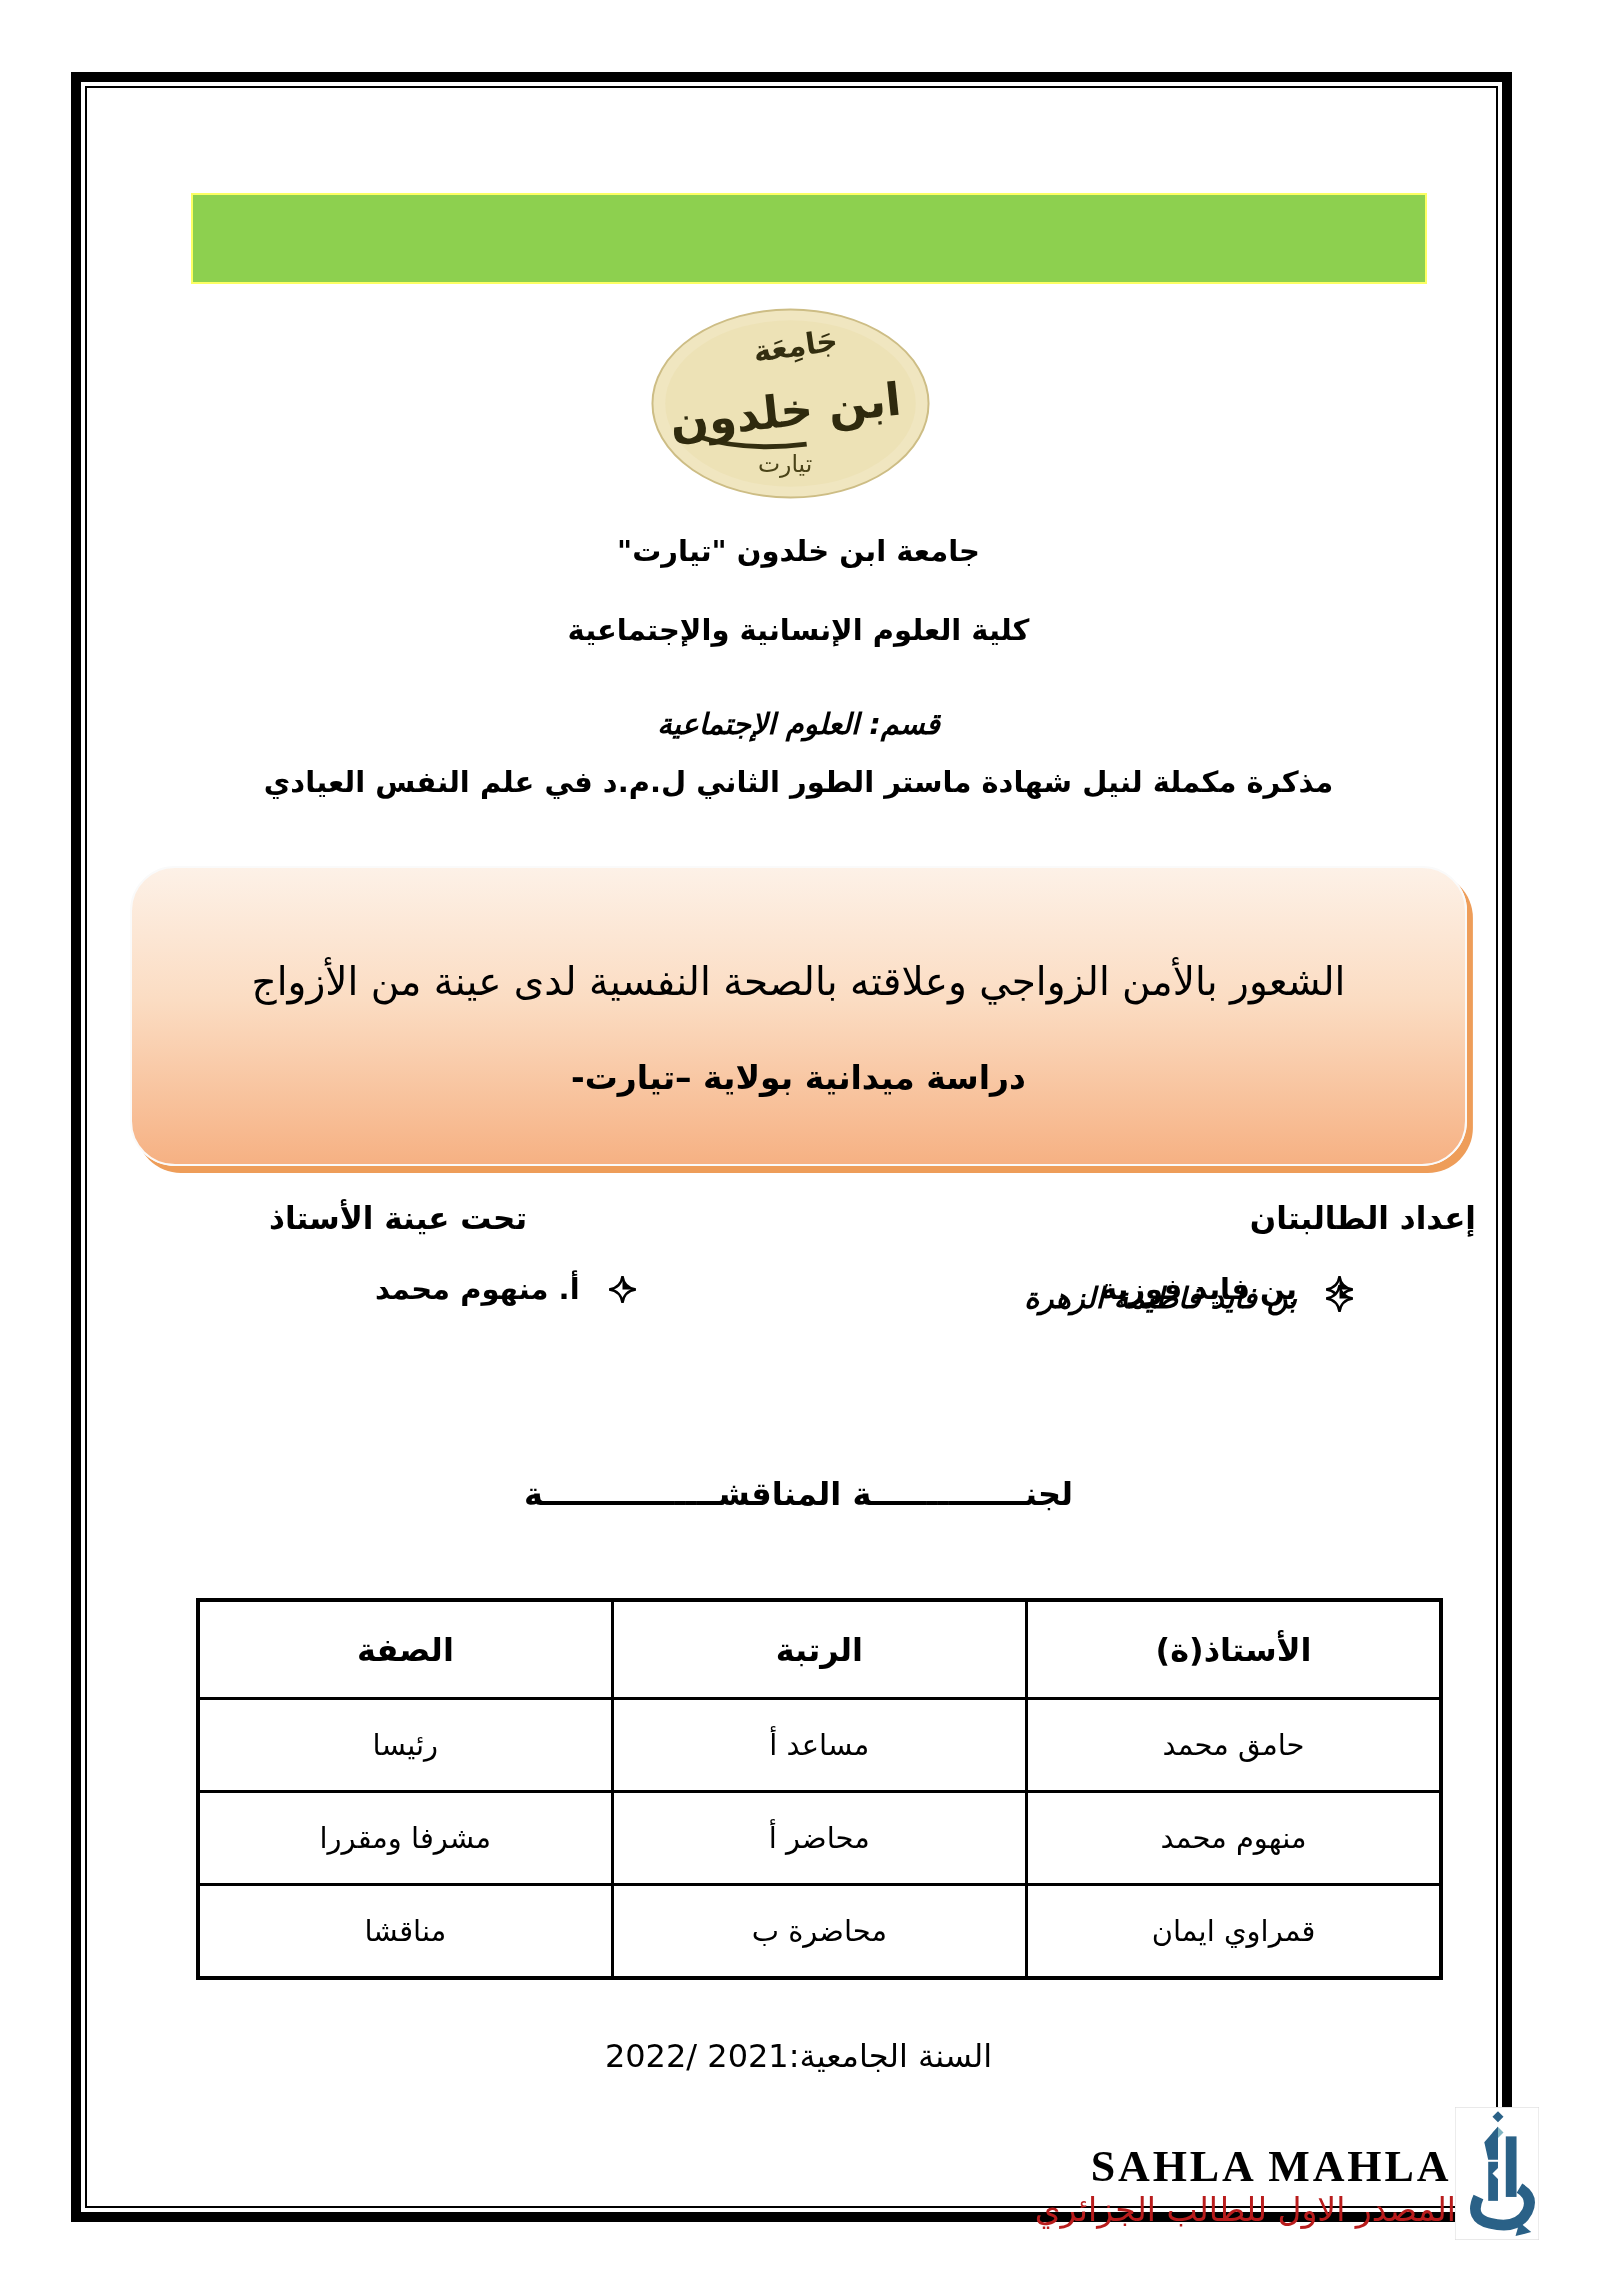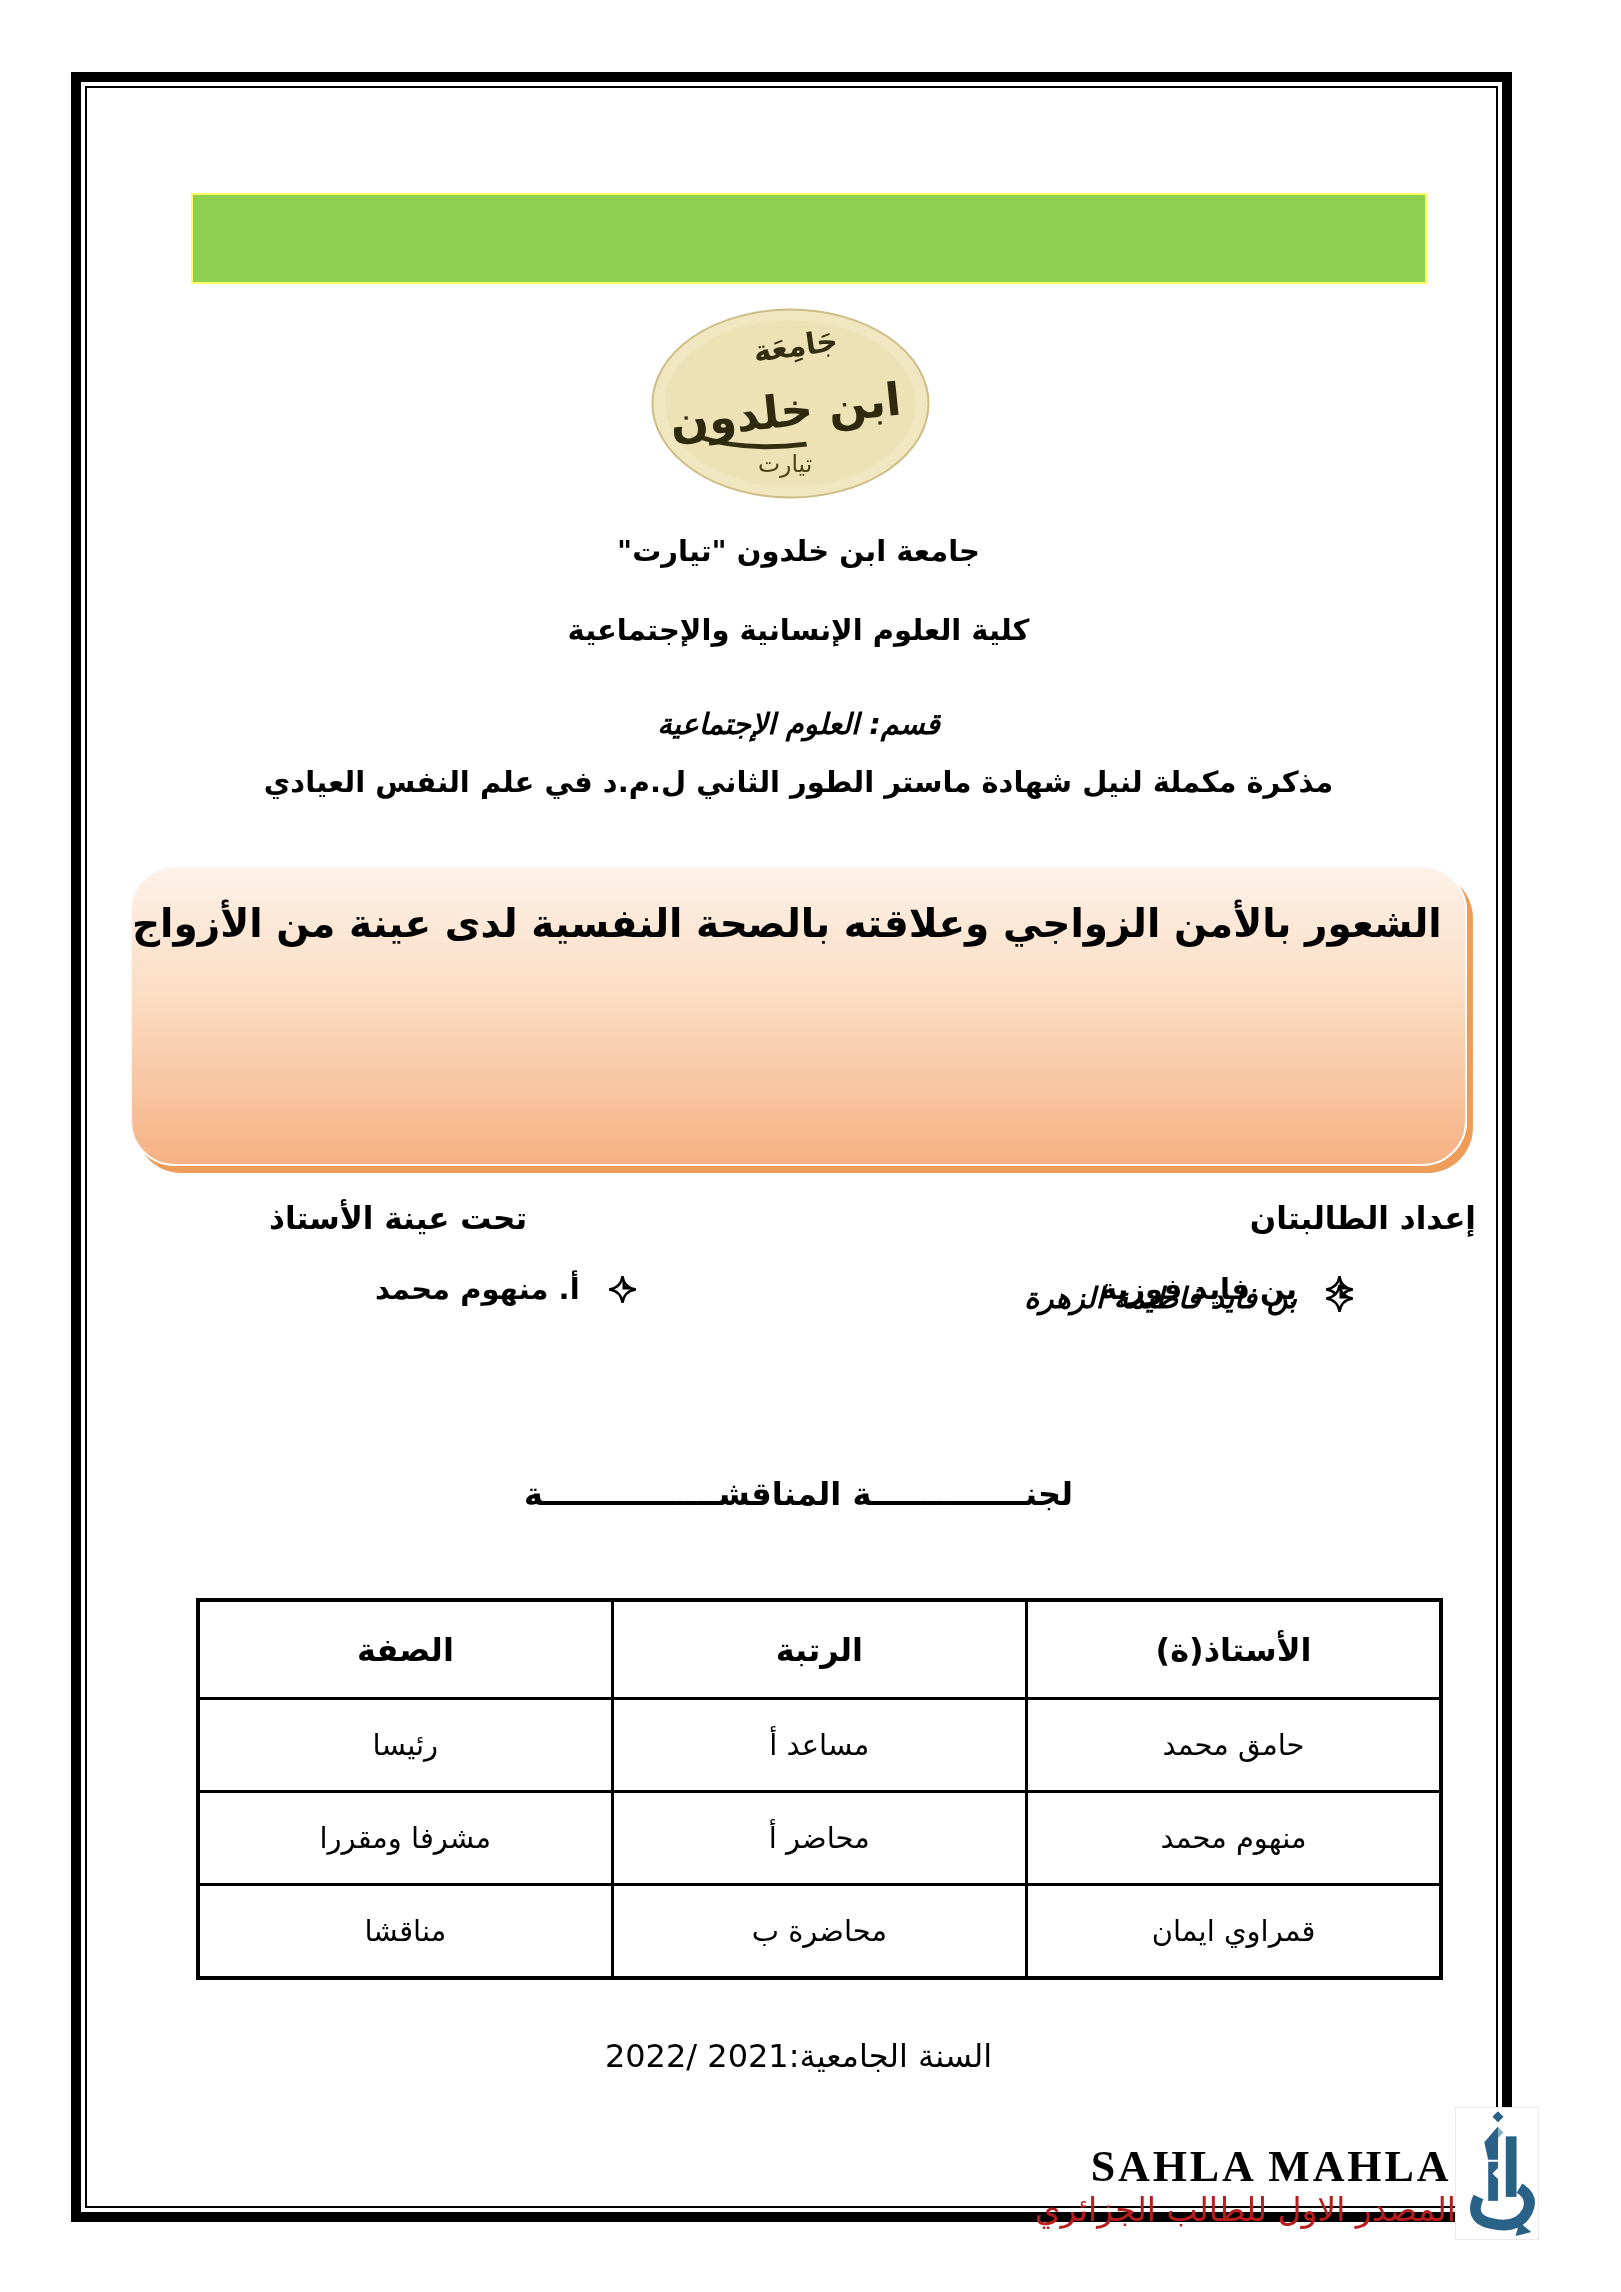--- a/index.html
+++ b/index.html
@@ -48,23 +48,23 @@
   
   .title-box {
     position:absolute; left:130px; top:866px; width:1337px; height:300px;
     box-sizing:border-box;
     border-radius:45px;
     background:linear-gradient(180deg, #fdf1e7 0%, #fbdcc2 45%, #f6b183 100%);
     border:2px solid #fafafa;
     box-shadow:5.9px 6.9px 0 #ee9d59;
   }
   .box-title {
-    padding-top:28px;
-    text-align:left; direction:rtl;
-    font-weight:bold; font-size:39px; line-height:55px;
+    padding-top:86px;
+    text-align:center; direction:rtl;
+    font-weight:normal; font-size:39px; line-height:55px;
     white-space:nowrap;
   }
   .box-subtitle {
     margin-top:49px;
     text-align:center; direction:rtl;
     font-weight:bold; font-size:33px;
   }
 
   
   .col-heading {
@@ -144,20 +144,21 @@
   <text x="138" y="168" font-size="24" fill="#4a4318" text-anchor="middle">تيارت</text>
 </svg>
 
 <div class="hline hline1">جامعة ابن خلدون "تيارت"</div>
 <div class="hline hline2">كلية العلوم الإنسانية والإجتماعية</div>
 <div class="hline hline3">قسم: العلوم الإجتماعية</div>
 <div class="hline hline4">مذكرة مكملة لنيل شهادة ماستر الطور الثاني ل.م.د في علم النفس العيادي</div>
 
 <div class="title-box">
   <div class="box-title">الشعور بالأمن الزواجي وعلاقته بالصحة النفسية لدى عينة من الأزواج</div>
+  <div class="box-subtitle">دراسة ميدانية بولاية –تيارت-</div>
 </div>
 
 <div class="col-heading authors-heading">إعداد الطالبتان</div>
 <div class="bullet-item student-1">
   <svg class="star" viewBox="0 0 24 24">
     <path d="M12 1 Q13.3 10.7 23 12 Q13.3 13.3 12 23 Q10.7 13.3 1 12 Q10.7 10.7 12 1 Z" fill="#ffffff" stroke="#000" stroke-width="2"></path>
     <path d="M12 1 Q13.3 10.7 23 12 L12 12 Z" fill="#000"></path>
   </svg>
   <span>بن فايد فوزية</span>
 </div>

